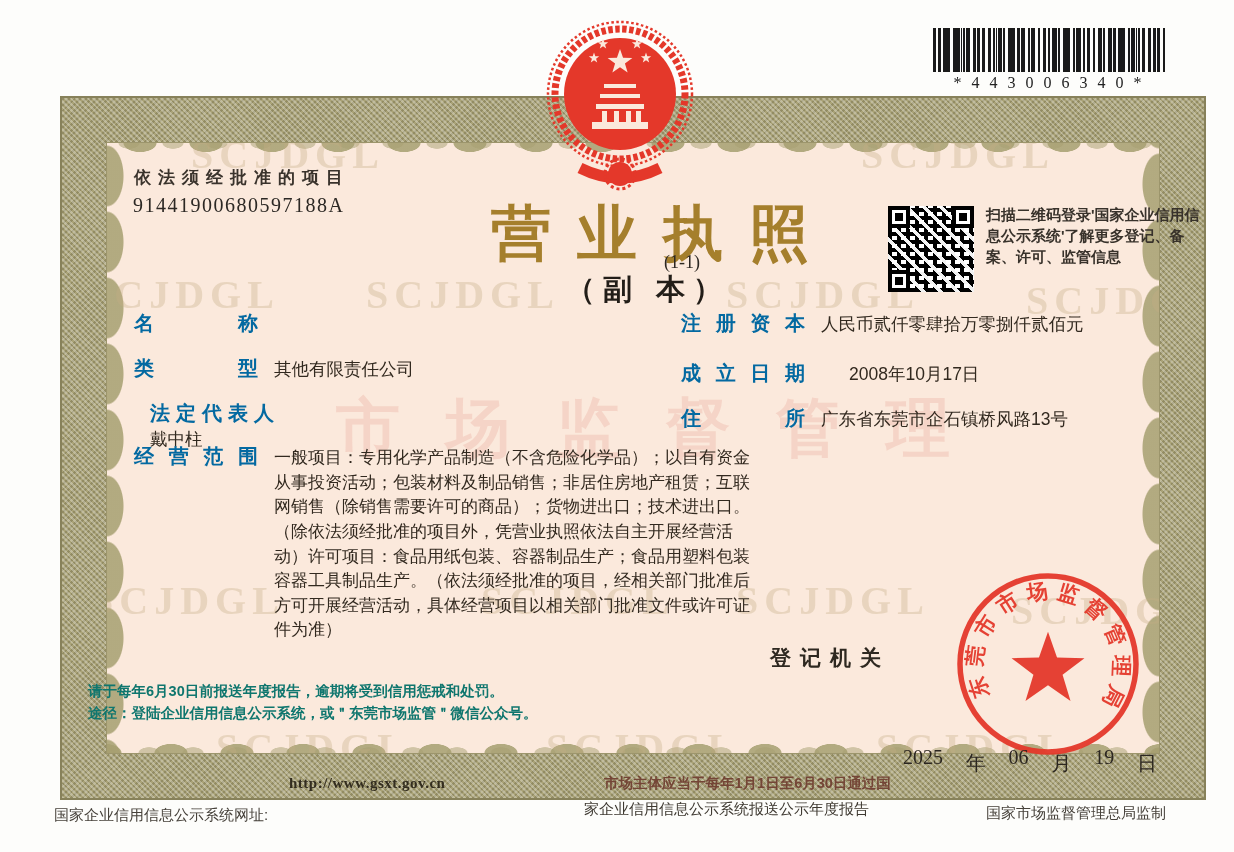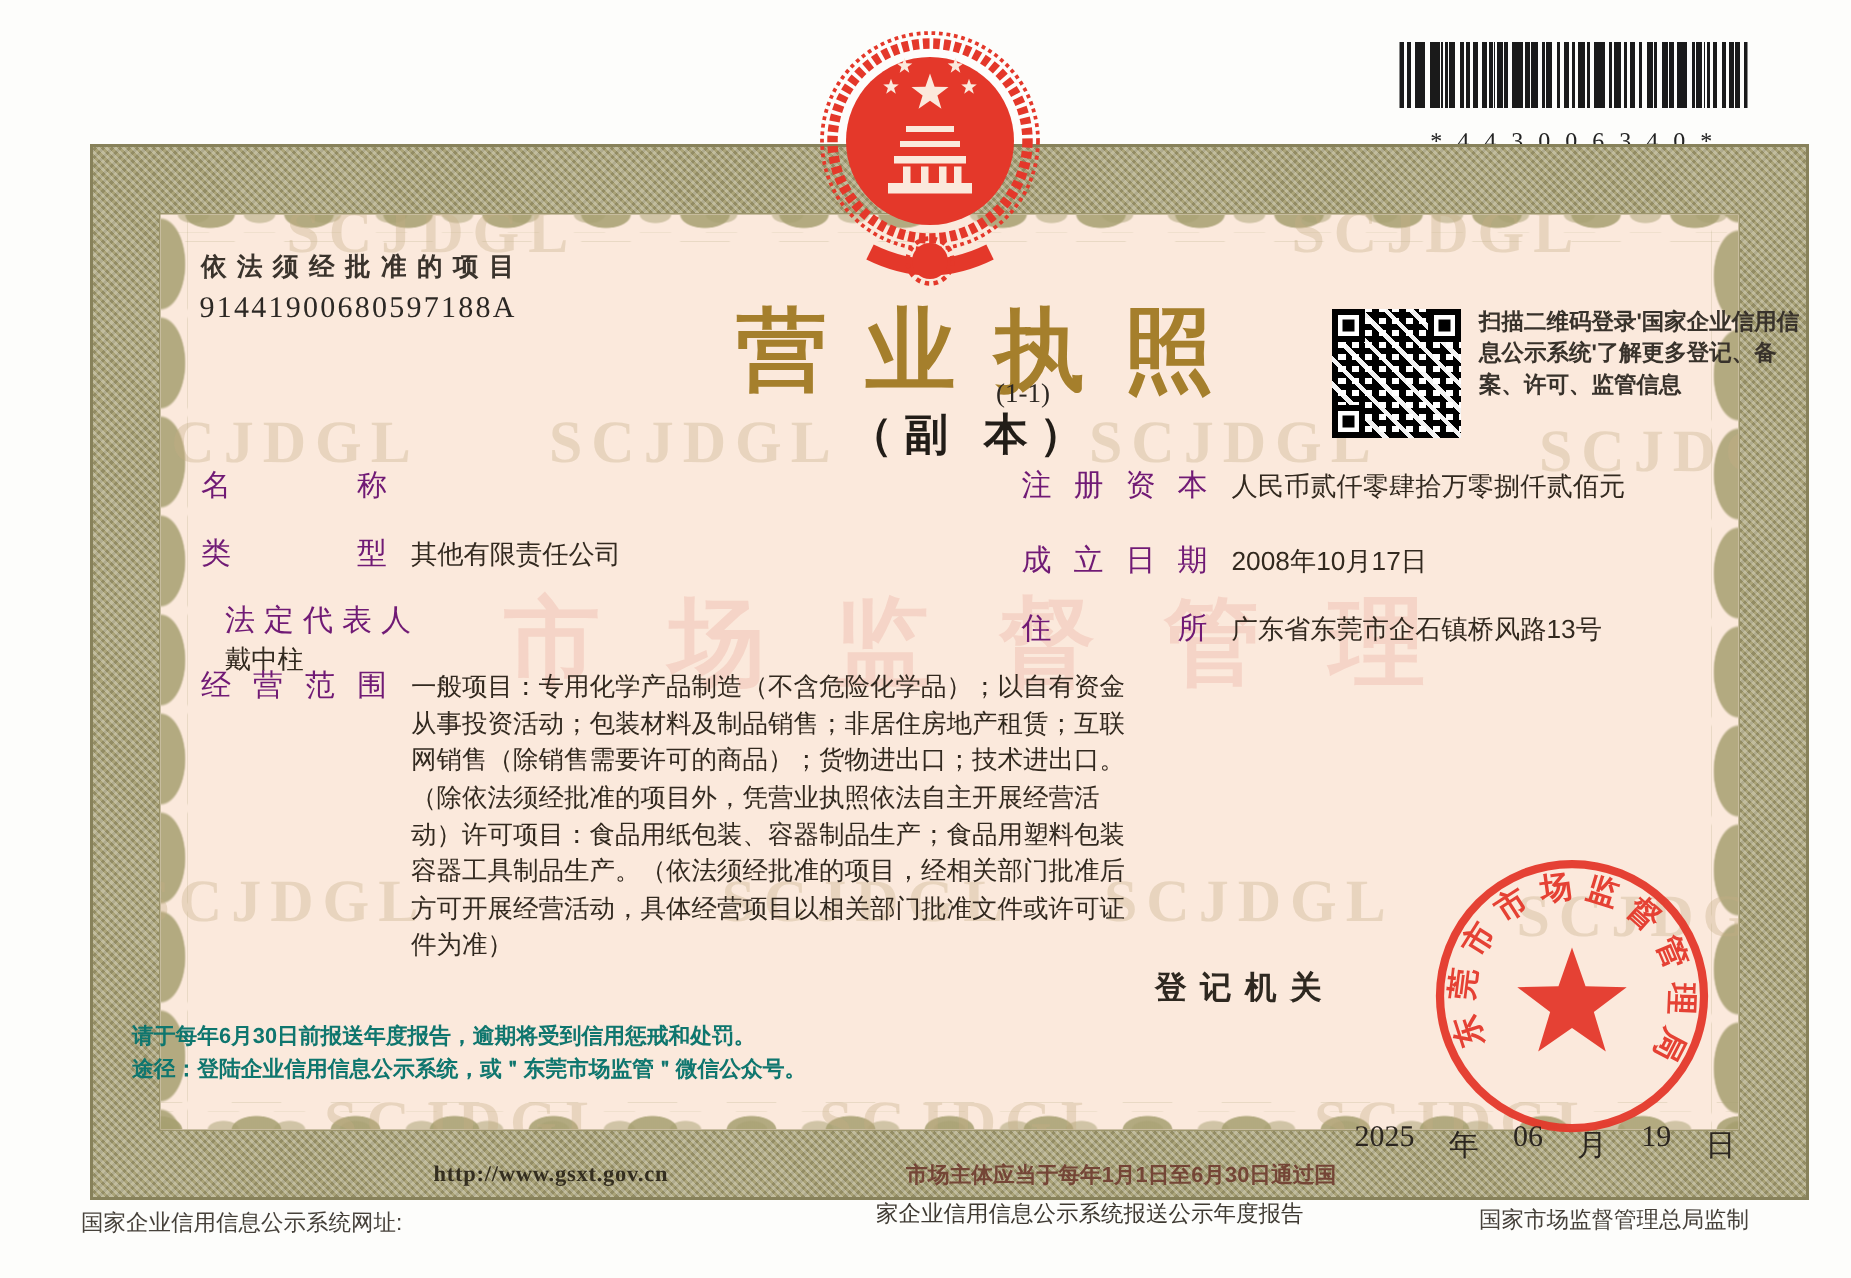--- a/index.html
+++ b/index.html
@@ -7,21 +7,21 @@
   .page{position:absolute;inset:0;}
 
   
   .barcode{position:absolute;left:933px;top:28px;width:232px;height:66px;}
   .barcode-bars{position:absolute;left:0;top:0;width:232px;height:44px;
     background-image:
       repeating-linear-gradient(90deg,#1a1a1a 0 2px,transparent 2px 5px),
       repeating-linear-gradient(90deg,#1a1a1a 0 1px,transparent 1px 7px),
       repeating-linear-gradient(90deg,#1a1a1a 0 3px,transparent 3px 11px);}
   .barcode-text{position:absolute;left:0;top:46px;width:232px;text-align:center;
-    font-family:"Liberation Serif","DejaVu Serif",serif;font-size:16px;color:#222;letter-spacing:3px;margin-top:12px;}
+    font-family:"Liberation Serif","DejaVu Serif",serif;font-size:16px;color:#222;letter-spacing:3px;}
 
   
   .frame{position:absolute;left:60px;top:96px;width:1146px;height:704px;box-sizing:border-box;
     border:2px solid #87815a;background-color:#aaa378;
     background-image:
       repeating-linear-gradient(45deg,rgba(255,255,255,.28) 0 2px,transparent 2px 4px),
       repeating-linear-gradient(-45deg,rgba(84,79,46,.28) 0 2px,transparent 2px 4px);}
   .paper{position:absolute;inset:44px;background:#fbe9dc;border:1px solid #9c956c;overflow:hidden;}
   .sc{position:absolute;pointer-events:none;}
   .sc-top{top:0;left:0;right:0;height:18px;
@@ -59,25 +59,25 @@
       repeating-linear-gradient(45deg,rgba(255,255,255,.95) 0 3px,transparent 3px 12px),
       repeating-linear-gradient(0deg,#000 0 4px,transparent 4px 8px),
       repeating-linear-gradient(90deg,#000 0 4px,transparent 4px 9px);}
   .finder{position:absolute;width:14px;height:14px;border:4px solid #000;background:#fff;box-sizing:content-box;}
   .finder::after{content:"";position:absolute;left:3px;top:3px;width:8px;height:8px;background:#000;}
   .f-tl{left:0;top:0;} .f-tr{right:0;top:0;} .f-bl{left:0;bottom:0;}
   .qr-caption{position:absolute;left:986px;top:204px;width:214px;font-size:15px;line-height:1.4;font-weight:600;color:#38322b;}
 
   .field{position:absolute;display:flex;align-items:baseline;}
   .flabel{display:inline-block;width:124px;text-align:justify;text-align-last:justify;
-    font-size:20px;font-weight:400;color:#701a75;flex:none;}
+    font-size:20px;font-weight:700;color:#0369a1;flex:none;}
   .fvalue{margin-left:16px;font-size:17.5px;color:#32291f;line-height:1.45;}
   .lf{left:134px;} .rf{left:681px;}
   .row-1{top:310px;} .row-2{top:355px;} .row-3{top:400px;flex-direction:column;} .row-4{top:443px;}
-  .rrow-1{top:310px;} .rrow-2{top:360px;} .rrow-3{top:405px;}
+  .rrow-1{top:310px;} .rrow-2{top:360px;gap:28px;} .rrow-3{top:405px;}
   .scope-value{width:478px;}
   .rvalue{width:372px;}
 
   .reg-label{position:absolute;left:770px;top:644px;font-size:21px;font-weight:700;letter-spacing:9px;color:#2e2820;white-space:nowrap;}
   .seal{position:absolute;left:950px;top:566px;mix-blend-mode:multiply;opacity:.95;}
   .date-row{position:absolute;left:903px;top:750px;width:254px;display:flex;justify-content:space-between;
     align-items:baseline;font-size:20px;color:#2b2620;}
   .dt-num{font-family:"Liberation Serif","DejaVu Serif",serif;position:relative;top:-6px;}
 
   .notice{position:absolute;left:88px;top:680px;width:486px;font-size:14.5px;font-weight:700;line-height:22px;color:#0f766e;}

